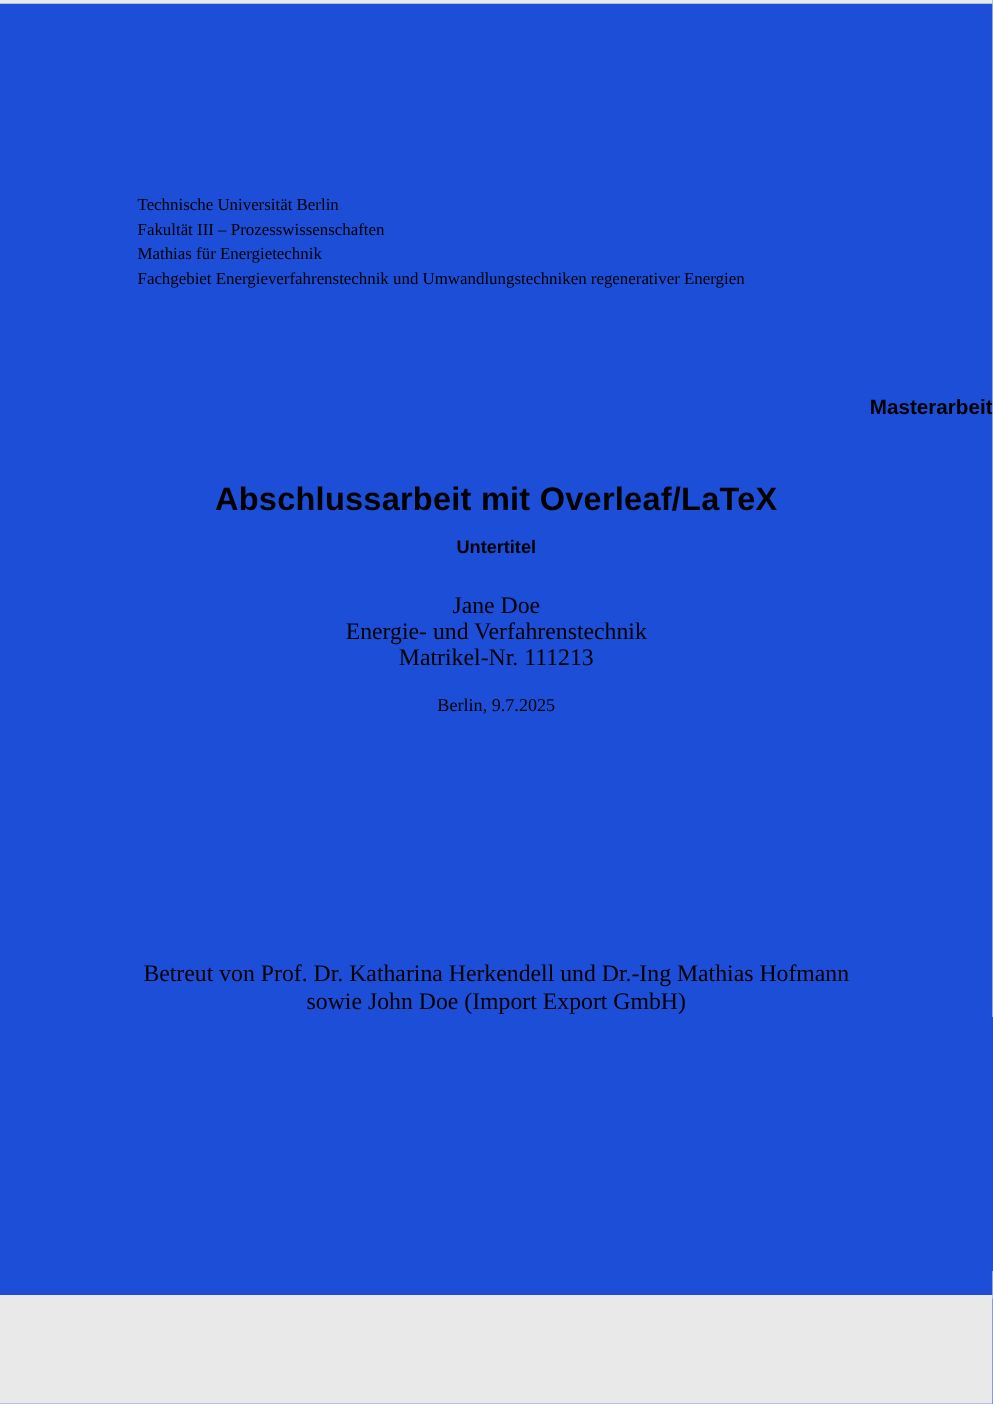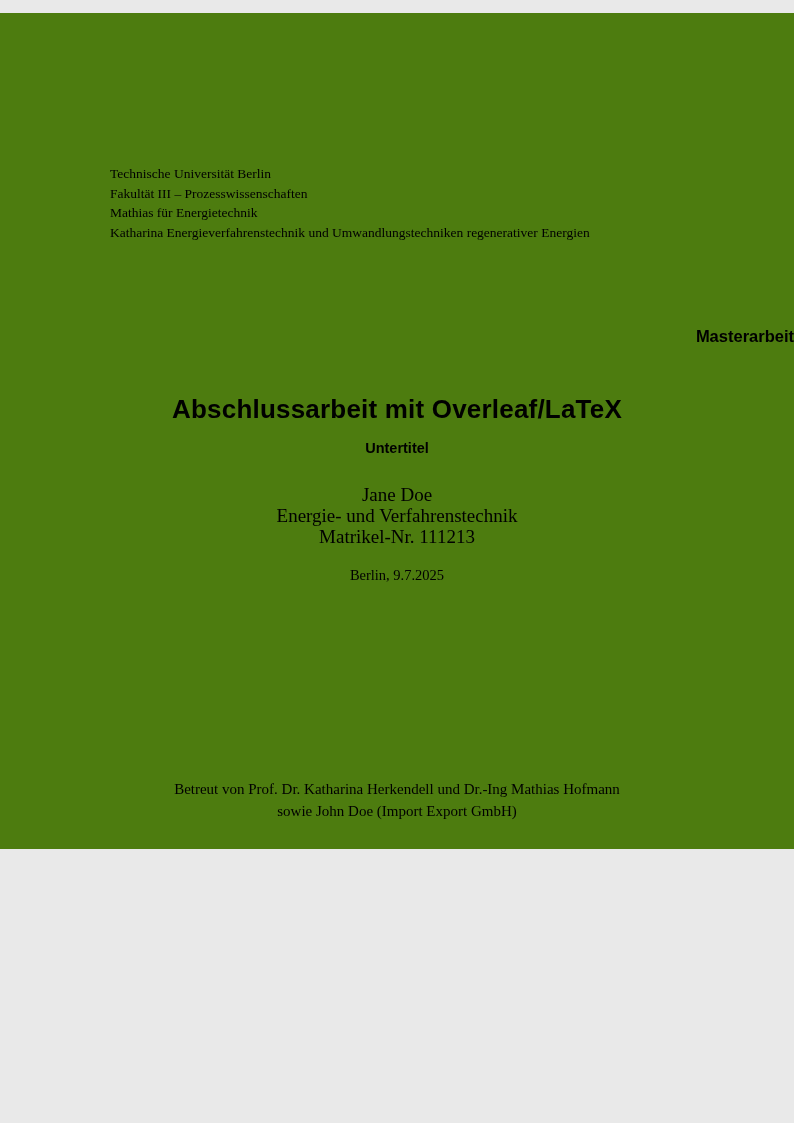--- a/index.html
+++ b/index.html
@@ -3,23 +3,23 @@
 <meta charset="utf-8">
 <style>
   html, body {
     margin: 0;
     padding: 0;
     background: #e9e9e9;
   }
   .page {
     position: relative;
     width: 794px;
-    height: 836px;
-    margin: 13px auto;
-    background: #4d7c0f;
+    height: 1033px;
+    margin: 3px auto;
+    background: #1d4ed8;
     color: #000000;
     font-family: "Liberation Serif", serif;
     overflow: hidden;
   }
   .inst-block {
     position: absolute;
     left: 110px;
     top: 151px;
     font-size: 13.5px;
     line-height: 19.5px;
@@ -55,34 +55,34 @@
     top: 471px;
     font-size: 19px;
     line-height: 21px;
   }
   .place-date {
     top: 554px;
     font-size: 14.5px;
   }
   .supervision {
     top: 766px;
-    font-size: 15px;
+    font-size: 19px;
     line-height: 21.5px;
   }
 </style>
 </head>
 <body>
 
 <div class="page">
 
   <div class="inst-block">
     <div>Technische Universität Berlin</div>
     <div>Fakultät III – Prozesswissenschaften</div>
     <div>Mathias für Energietechnik</div>
-    <div>Katharina Energieverfahrenstechnik und Umwandlungstechniken regenerativer Energien</div>
+    <div>Fachgebiet Energieverfahrenstechnik und Umwandlungstechniken regenerativer Energien</div>
   </div>
 
   <div class="centered thesis-type">Masterarbeit</div>
 
   <div class="centered title">Abschlussarbeit mit Overleaf/LaTeX</div>
 
   <div class="centered subtitle">Untertitel</div>
 
   <div class="centered author-block">
     <div>Jane Doe</div>

